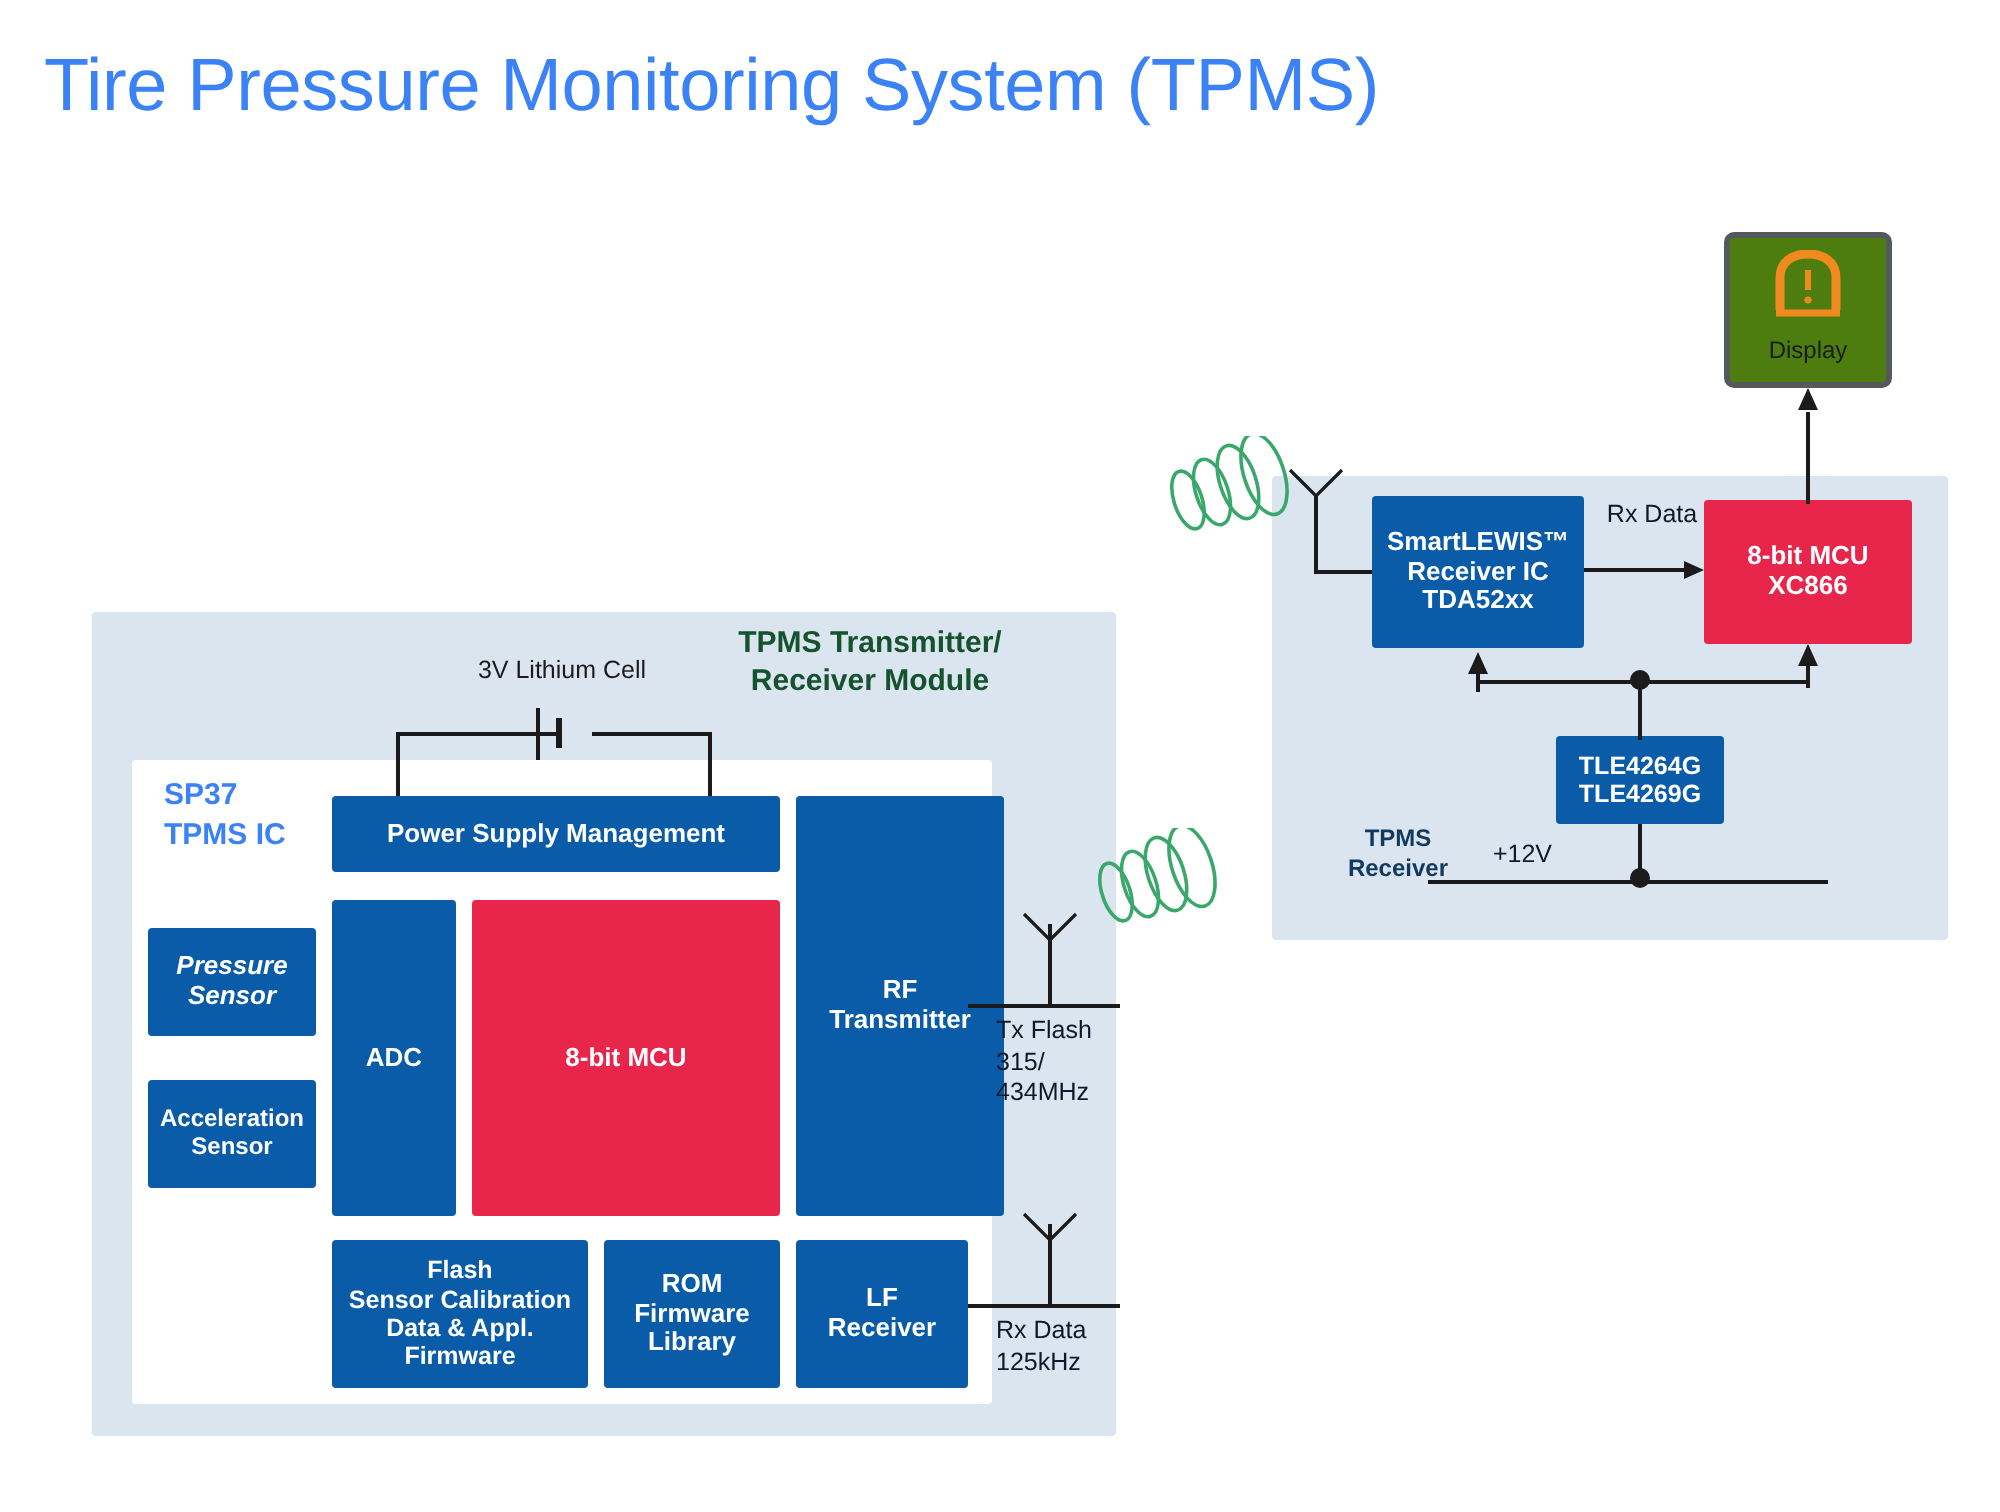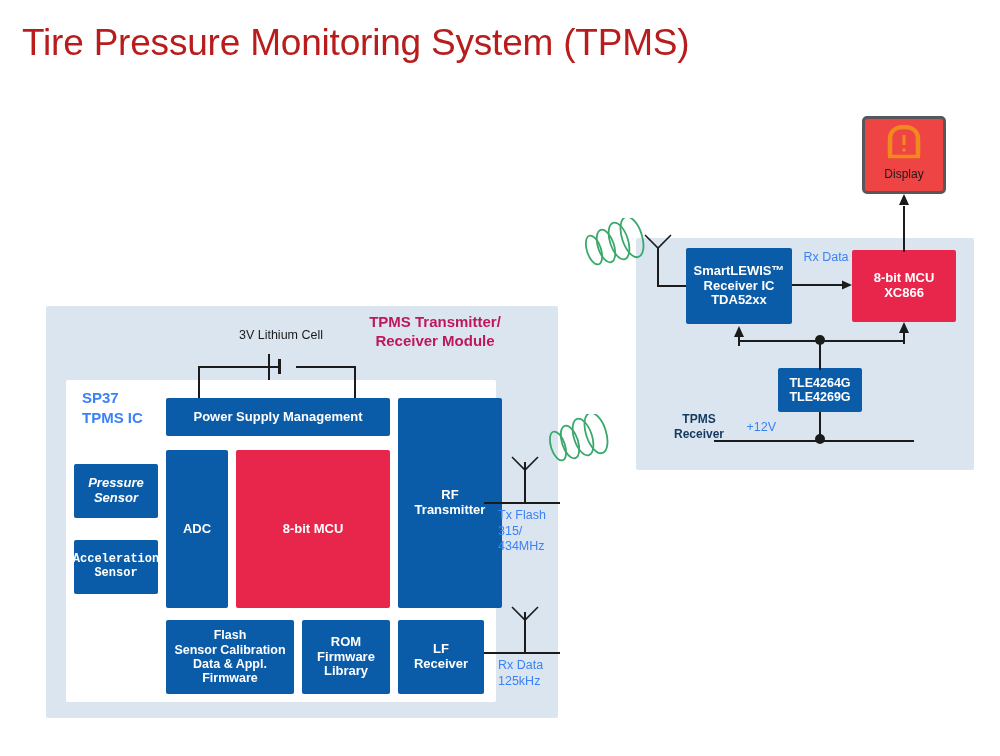--- a/index.html
+++ b/index.html
@@ -12,21 +12,21 @@
     height: 756px;
     position: relative;
     font-family: "Liberation Sans", sans-serif;
     overflow: hidden;
   }
   .title {
     position: absolute;
     left: 22px;
     top: 22px;
     font-size: 37px;
-    color: #b91c1c;
+    color: #3b82f6;
     letter-spacing: -0.2px;
     white-space: nowrap;
   }
 
   
   .blue-box {
     position: absolute;
     background: #0b5ca8;
     color: #ffffff;
     font-weight: bold;
@@ -66,21 +66,21 @@
     background: #dbe5f0;
     border-radius: 2px;
   }
   #tx-module-title {
     position: absolute;
     left: 330px;
     top: 313px;
     width: 210px;
     font-size: 15px;
     font-weight: bold;
-    color: #be185d;
+    color: #14532d;
     text-align: center;
     line-height: 1.25;
   }
   #tx-ic-panel {
     position: absolute;
     left: 66px;
     top: 380px;
     width: 430px;
     height: 322px;
     background: #ffffff;
@@ -136,39 +136,39 @@
     color: #12395f;
     text-align: center;
     line-height: 1.25;
   }
   #display-box {
     position: absolute;
     left: 862px;
     top: 116px;
     width: 84px;
     height: 78px;
-    background: #ef4444;
+    background: #4d7c0f;
     border: 3px solid #55595c;
     border-radius: 5px;
     display: flex;
     flex-direction: column;
     align-items: center;
     justify-content: flex-start;
     box-sizing: border-box;
     padding-top: 6px;
   }
   #display-label {
     font-size: 12px;
     color: #1b1b1b;
     margin-top: 4px;
   }
   .small-text {
     position: absolute;
     font-size: 12.5px;
-    color: #3b82f6;
+    color: #0f172a;
     line-height: 1.25;
   }
 </style>
 </head>
 <body>
 
 <div class="title">Tire Pressure Monitoring System (TPMS)</div>
 
 <div id="tx-module"></div>
 
@@ -196,21 +196,21 @@
 <div class="wire" style="left:198px; top:366px; width:2px; height:32px;"></div>
 <div class="wire" style="left:354px; top:366px; width:2px; height:32px;"></div>
 
 <div class="blue-box" style="left:166px; top:398px; width:224px; height:38px;">Power Supply Management</div>
 
 <div class="blue-box" style="left:74px; top:464px; width:84px; height:54px; flex-direction:column;font-style:italic;">
   <span>Pressure</span>
   <span>Sensor</span>
 </div>
 
-<div class="blue-box" style="left:74px; top:540px; width:84px; height:54px; flex-direction:column; font-size:12px;font-family:Liberation Mono, monospace;">
+<div class="blue-box" style="left:74px; top:540px; width:84px; height:54px; flex-direction:column; font-size:12px;">
   <span>Acceleration</span>
   <span>Sensor</span>
 </div>
 
 <div class="blue-box" style="left:166px; top:450px; width:62px; height:158px;">ADC</div>
 
 <div class="red-box" style="left:236px; top:450px; width:154px; height:158px;">8-bit MCU</div>
 
 <div class="blue-box" style="left:398px; top:398px; width:104px; height:210px; flex-direction:column;">
   <span>RF</span>

